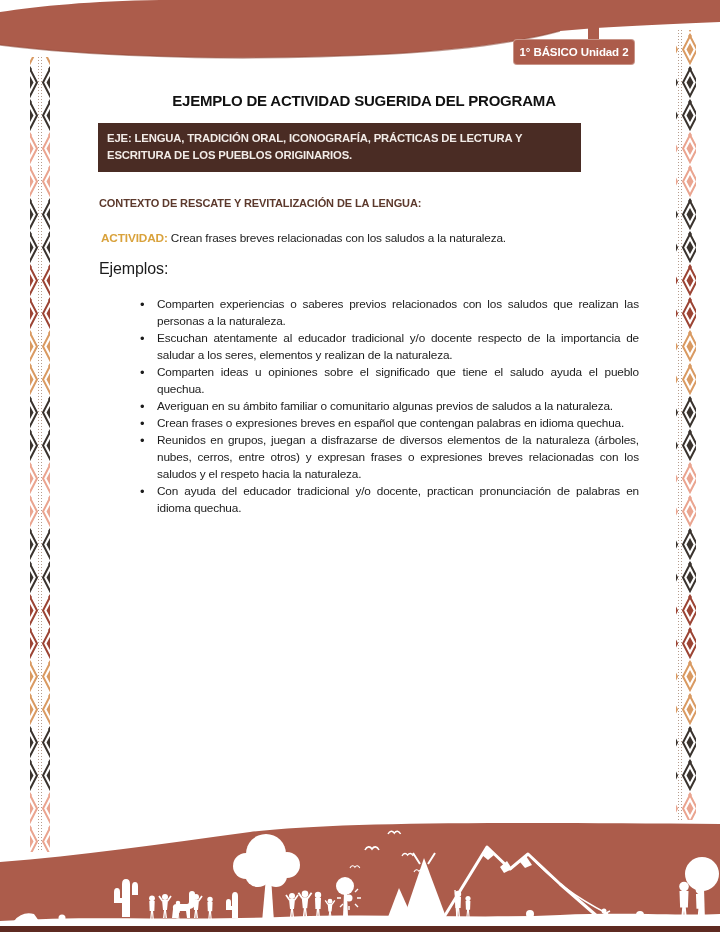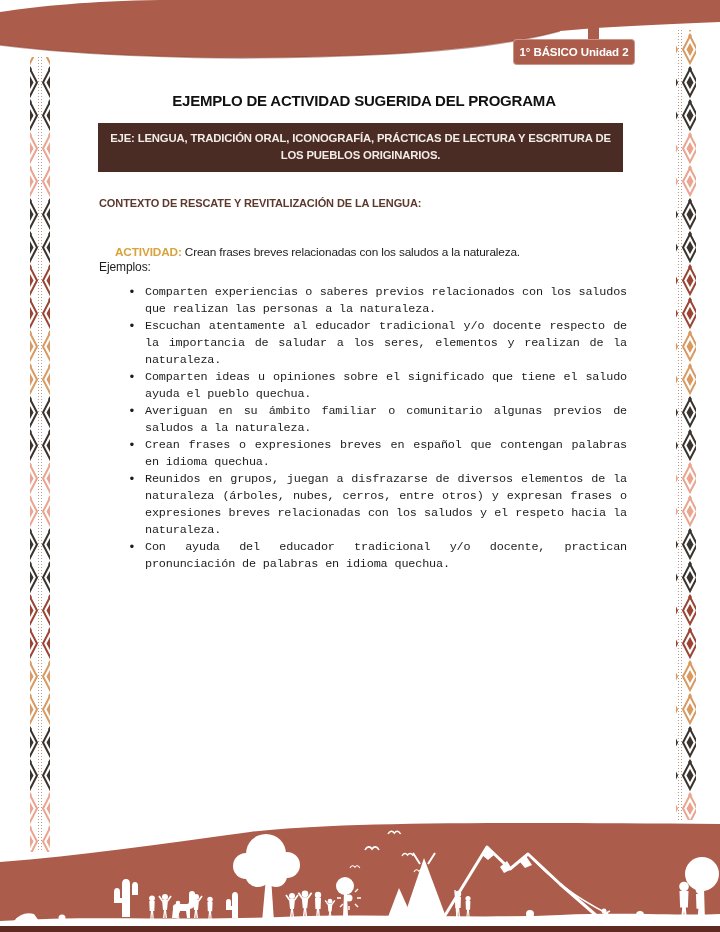--- a/index.html
+++ b/index.html
@@ -17,38 +17,38 @@
     background:var(--terracotta);border:1px solid rgba(255,255,255,.35);border-radius:4px;
     color:#fff;font-size:11.5px;font-weight:bold;display:flex;align-items:center;justify-content:center;
     box-sizing:border-box;letter-spacing:-.1px;
   }
   .content{position:absolute;left:0;top:0;width:720px;height:932px;z-index:1;}
   .page-title{
     position:absolute;left:0;top:88px;width:720px;margin:4px;text-align:center;
     font-size:15px;font-weight:bold;color:#111;letter-spacing:-.2px;
   }
   .eje-box{
-    position:absolute;left:98px;top:123px;width:525px;box-sizing:border-box;
+    position:absolute;left:98px;top:123px;width:483px;box-sizing:border-box;
     background:var(--dark-brown);color:var(--eje-text);
-    padding:7px 9px 8px 9px;font-size:11.3px;font-weight:bold;line-height:17px;letter-spacing:-.15px;text-align:center;
+    padding:7px 9px 8px 9px;font-size:11.3px;font-weight:bold;line-height:17px;letter-spacing:-.15px;
   }
   .context-heading{
     position:absolute;left:99px;top:197px;width:524px;
     font-size:11px;font-weight:bold;color:var(--heading-brown);letter-spacing:-.1px;
   }
   .activity-line{
-    position:absolute;left:99px;top:228px;width:524px;margin:16px;
+    position:absolute;left:99px;top:228px;width:524px;margin:2px;
     font-size:11.8px;color:var(--text);letter-spacing:-.15px;line-height:17px;
   }
   .activity-label{font-weight:bold;color:var(--gold);}
   .examples-heading{
-    position:absolute;left:99px;top:260px;font-size:12px;color:var(--text);letter-spacing:-.1px;
+    position:absolute;left:99px;top:260px;font-size:16px;color:var(--text);letter-spacing:-.1px;
   }
   ul.examples{
-    position:absolute;left:99px;top:280px;width:524px;margin:4px;padding:0;list-style:none;font-family:Liberation Mono, monospace;
+    position:absolute;left:99px;top:280px;width:524px;margin:16px;padding:0;list-style:none;
   }
   ul.examples li{
     position:relative;margin:0 0 0 42px;text-align:justify;
     font-size:11.8px;line-height:17px;color:var(--text);letter-spacing:-.15px;
   }
   ul.examples li::before{
     content:"•";position:absolute;left:-17px;top:0;font-size:13px;color:var(--text);
   }
 </style>
 </head>

